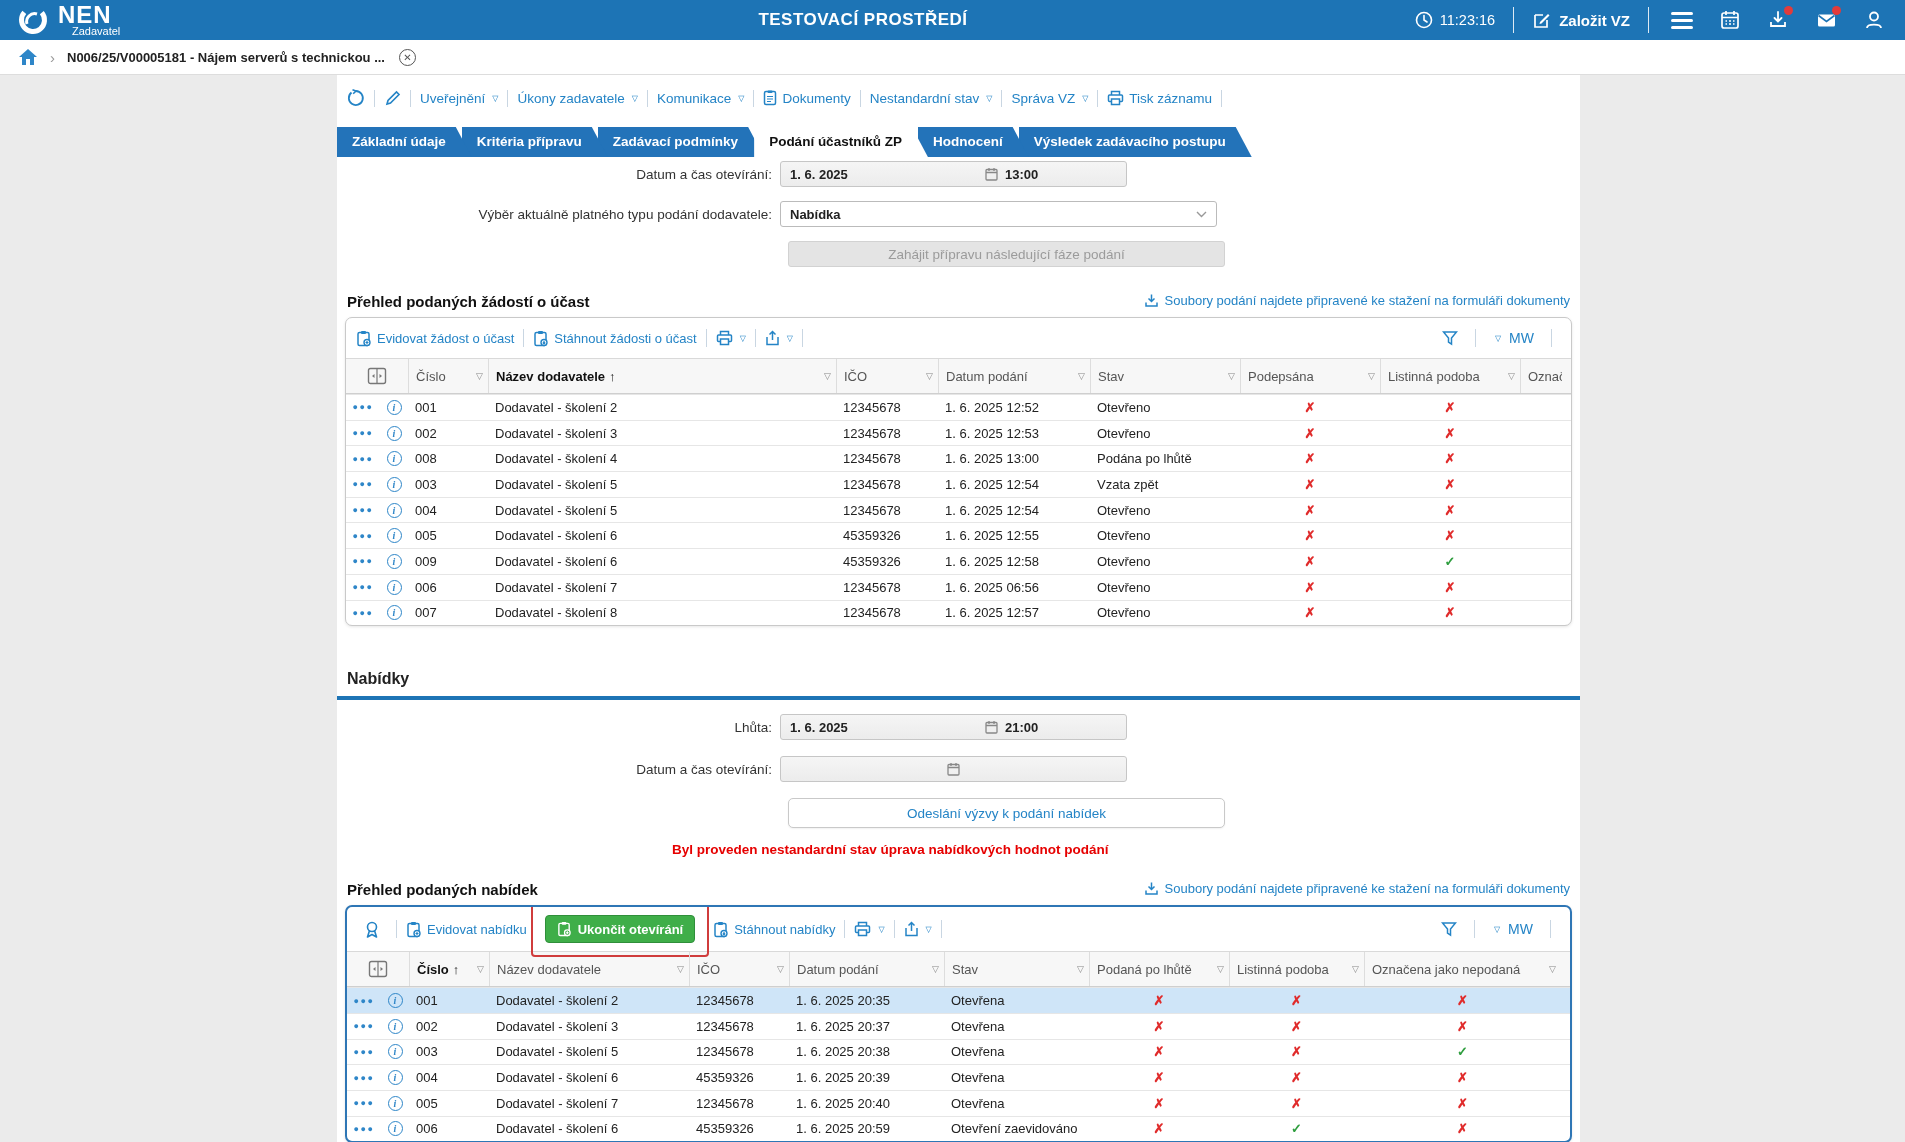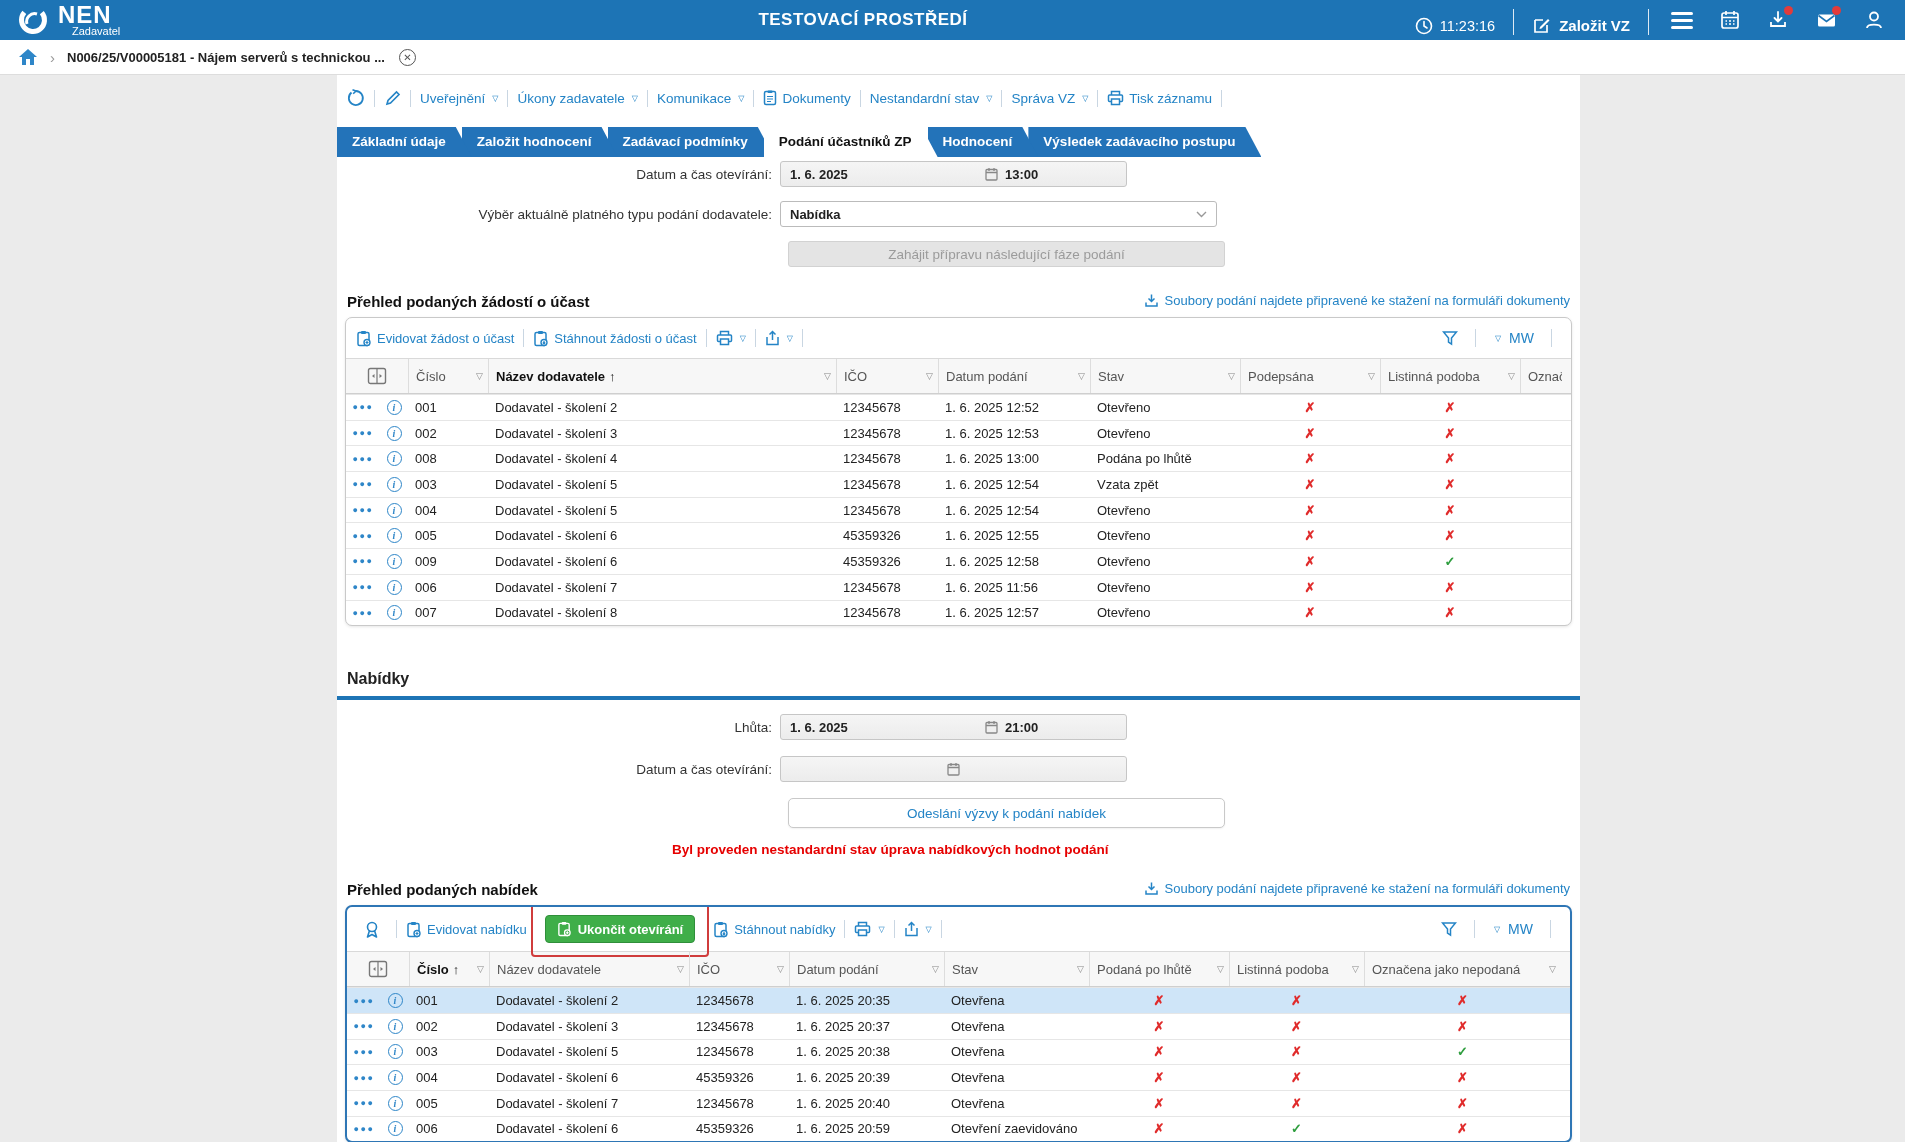--- a/index.html
+++ b/index.html
@@ -18,21 +18,21 @@
     display:flex; align-items:center; padding:0 16px;
   }
   .brand { display:flex; align-items:center; gap:8px; }
   .brand-text { display:flex; flex-direction:column; line-height:1; }
   .brand-nen { font-size:24px; font-weight:bold; letter-spacing:1px; }
   .brand-sub { font-size:11px; margin:-1px 0 0 14px; font-weight:normal; }
   .top-title {
     position:absolute; left:45.3%; transform:translateX(-50%);
     font-size:17px; font-weight:bold; letter-spacing:.5px; white-space:nowrap;
   }
-  .top-right { margin-left:auto; display:flex; align-items:flex-end; gap:18px; }
+  .top-right { margin-left:auto; display:flex; align-items:center; gap:18px; }
   .top-time { display:flex; align-items:center; gap:7px; font-size:14.5px; }
   .vsep { width:1px; height:26px; background:rgba(255,255,255,.85); }
   .top-zalozit { display:flex; align-items:center; gap:8px; font-size:15px; font-weight:bold; cursor:pointer; }
   .iconbtn { position:relative; display:flex; align-items:center; justify-content:center; width:30px; height:30px; cursor:pointer; }
   .badge-dot { position:absolute; top:1px; right:0; width:9px; height:9px; border-radius:50%; background:#e23b3b; }
   .hamburger { display:flex; flex-direction:column; gap:4px; }
   .hamburger i { display:block; width:22px; height:3px; background:#fff; border-radius:2px; }
 
   
   .breadcrumb {
@@ -304,21 +304,21 @@
             <rect x="4.5" y="9" width="8" height="5.5" fill="#fff" stroke="#2484c6" stroke-width="1.5"></rect>
           </svg>
       </span>
       <span>Tisk záznamu</span>
     </span>
     <span class="csep"></span>
   </div>
 
   <div class="tabs">
     <div class="tab">Základní údaje</div>
-    <div class="tab">Založit hodnocení</div>
+    <div class="tab">Kritéria přípravu</div>
     <div class="tab">Zadávací podmínky</div>
     <div class="tab active">Podání účastníků ZP</div>
     <div class="tab">Hodnocení</div>
     <div class="tab">Výsledek zadávacího postupu</div>
   </div>
 
   <div class="form-row first">
     <span class="form-label">Datum a čas otevírání:</span>
     <div class="field">
       <span class="fdate">1. 6. 2025</span>
@@ -552,21 +552,21 @@
           <span class="dt-td" style="width: 42px;"></span>
         </div>
         <div class="dt-row">
           <span class="dt-menu">●●●</span>
           <span class="dt-info">
             <b>i</b>
           </span>
           <span class="dt-td" style="width: 80px;">006</span>
           <span class="dt-td" style="width: 348px;">Dodavatel - školení 7</span>
           <span class="dt-td" style="width: 102px;">12345678</span>
-          <span class="dt-td" style="width: 152px;">1. 6. 2025 11:56</span>
+          <span class="dt-td" style="width: 152px;">1. 6. 2025 06:56</span>
           <span class="dt-td" style="width: 150px;">Otevřeno</span>
           <span class="dt-td mark no" style="width: 140px;">✗</span>
           <span class="dt-td mark no" style="width: 140px;">✗</span>
           <span class="dt-td" style="width: 42px;"></span>
         </div>
         <div class="dt-row">
           <span class="dt-menu">●●●</span>
           <span class="dt-info">
             <b>i</b>
           </span>

